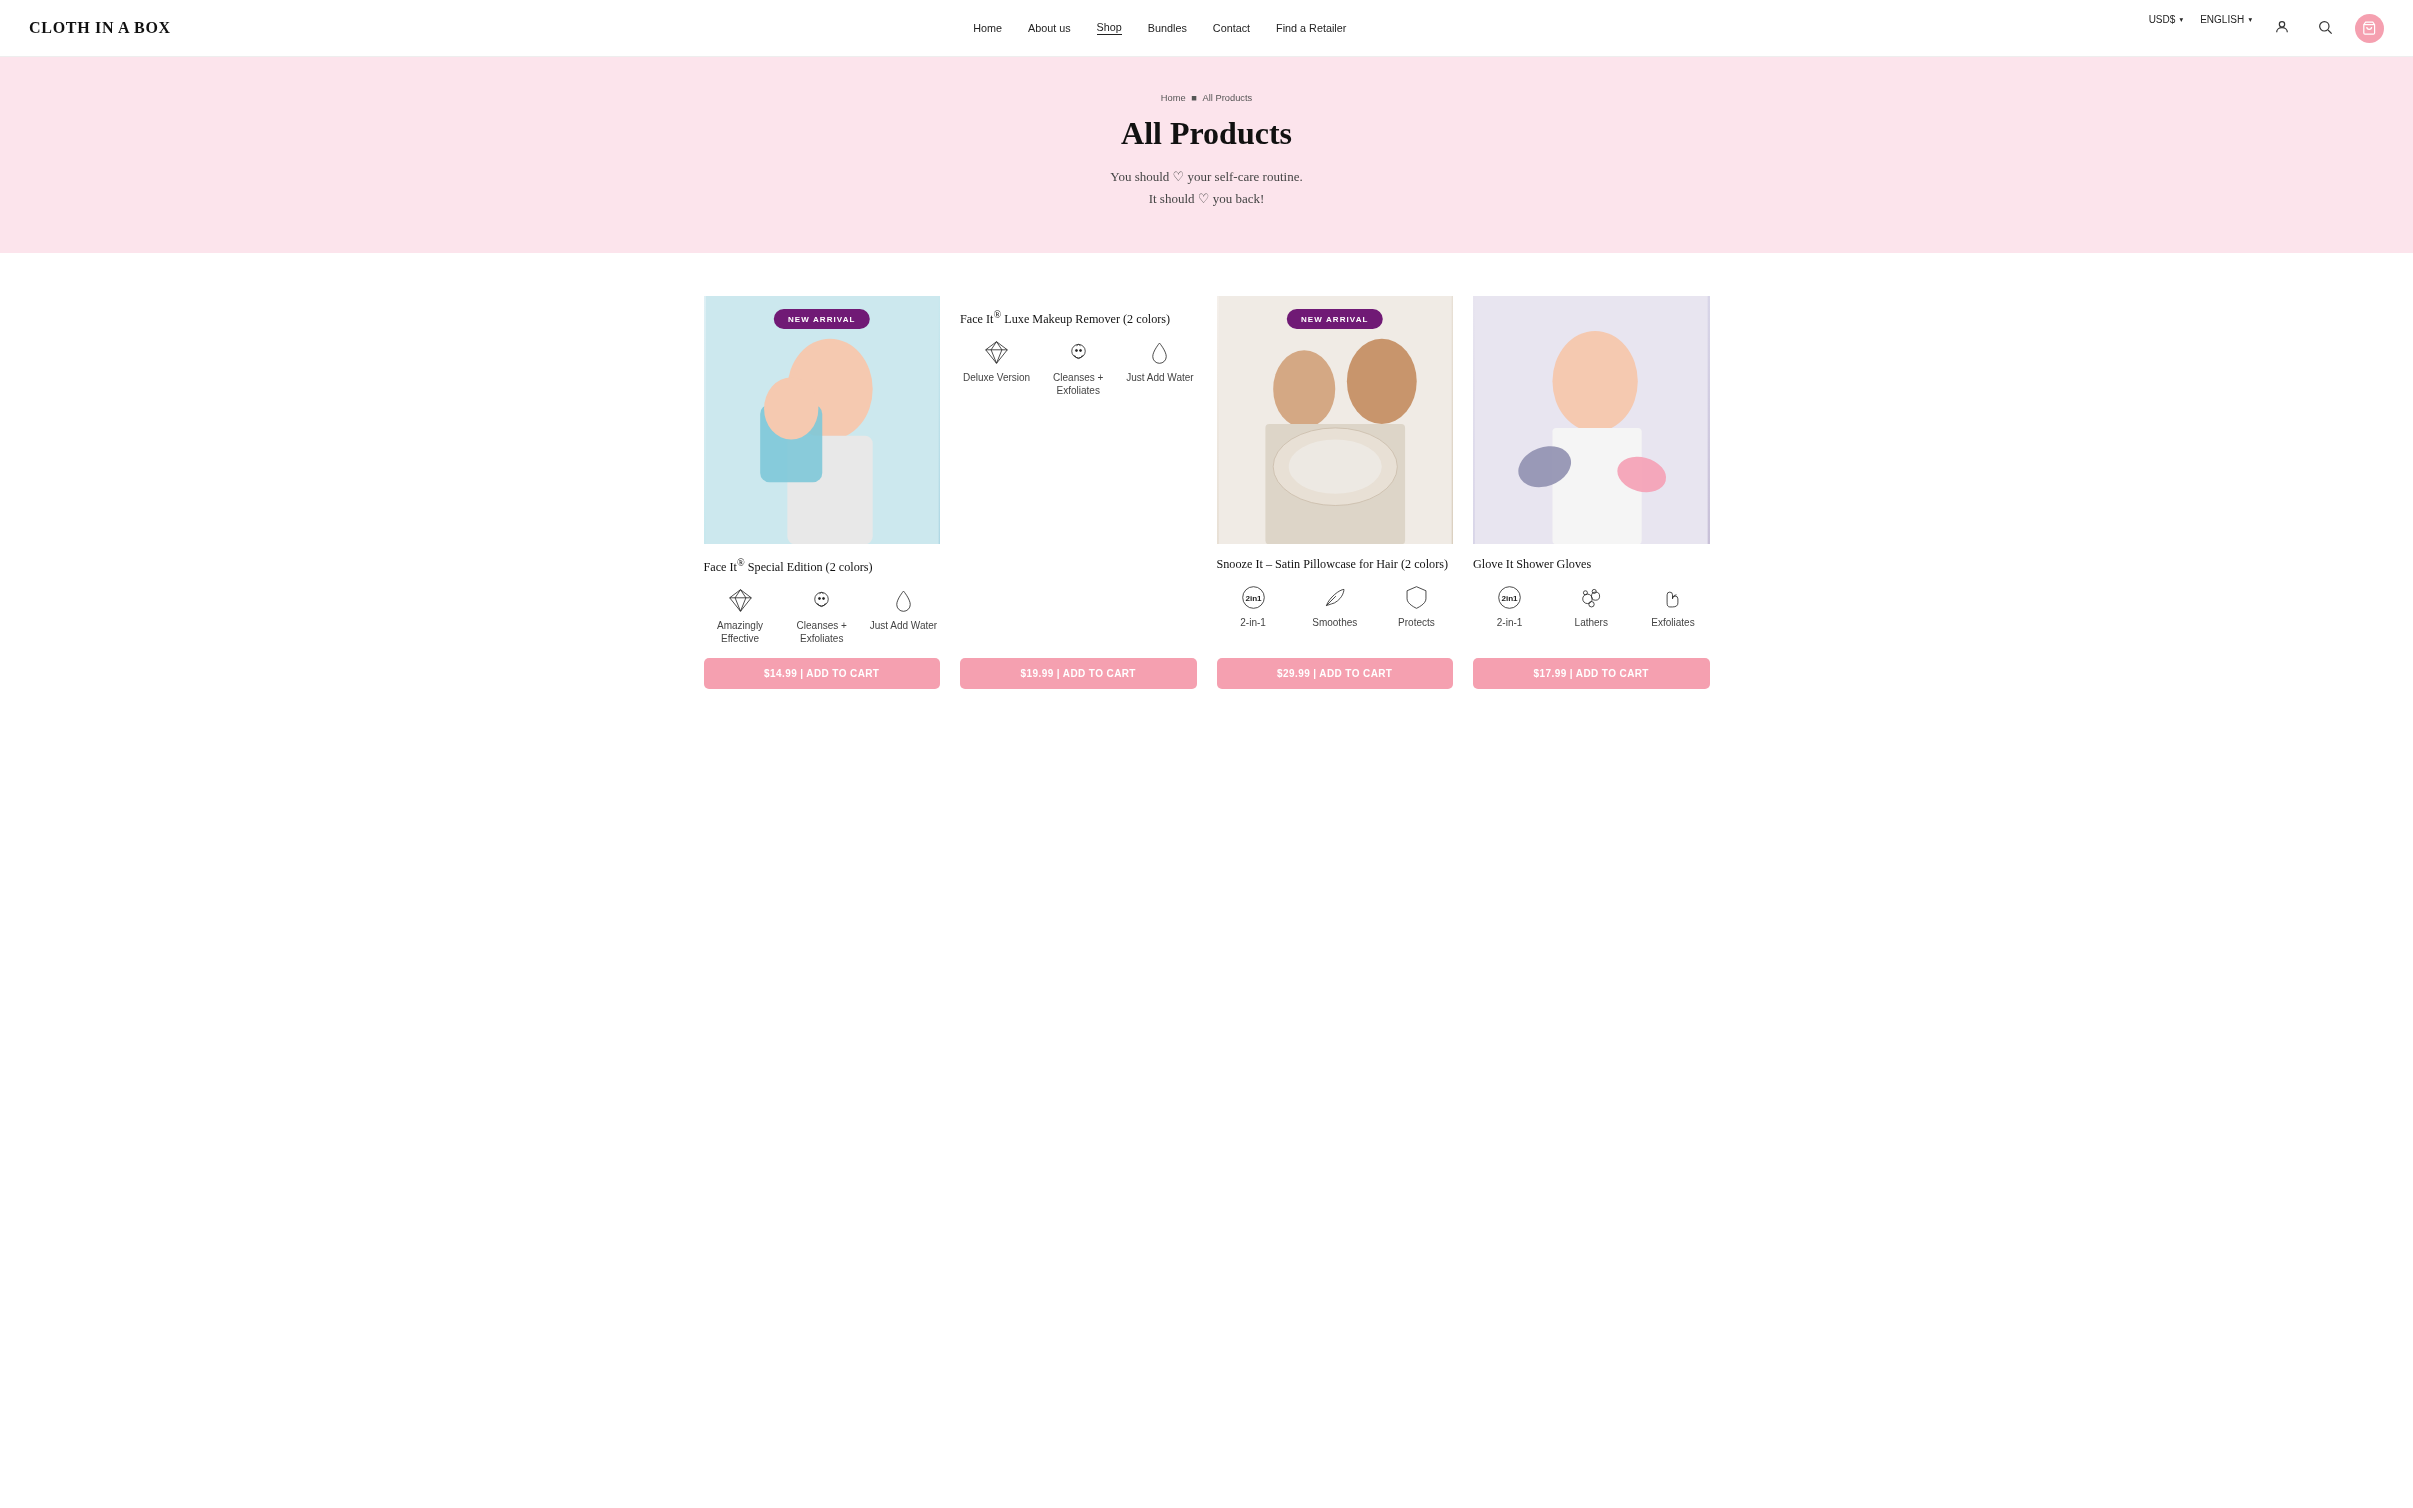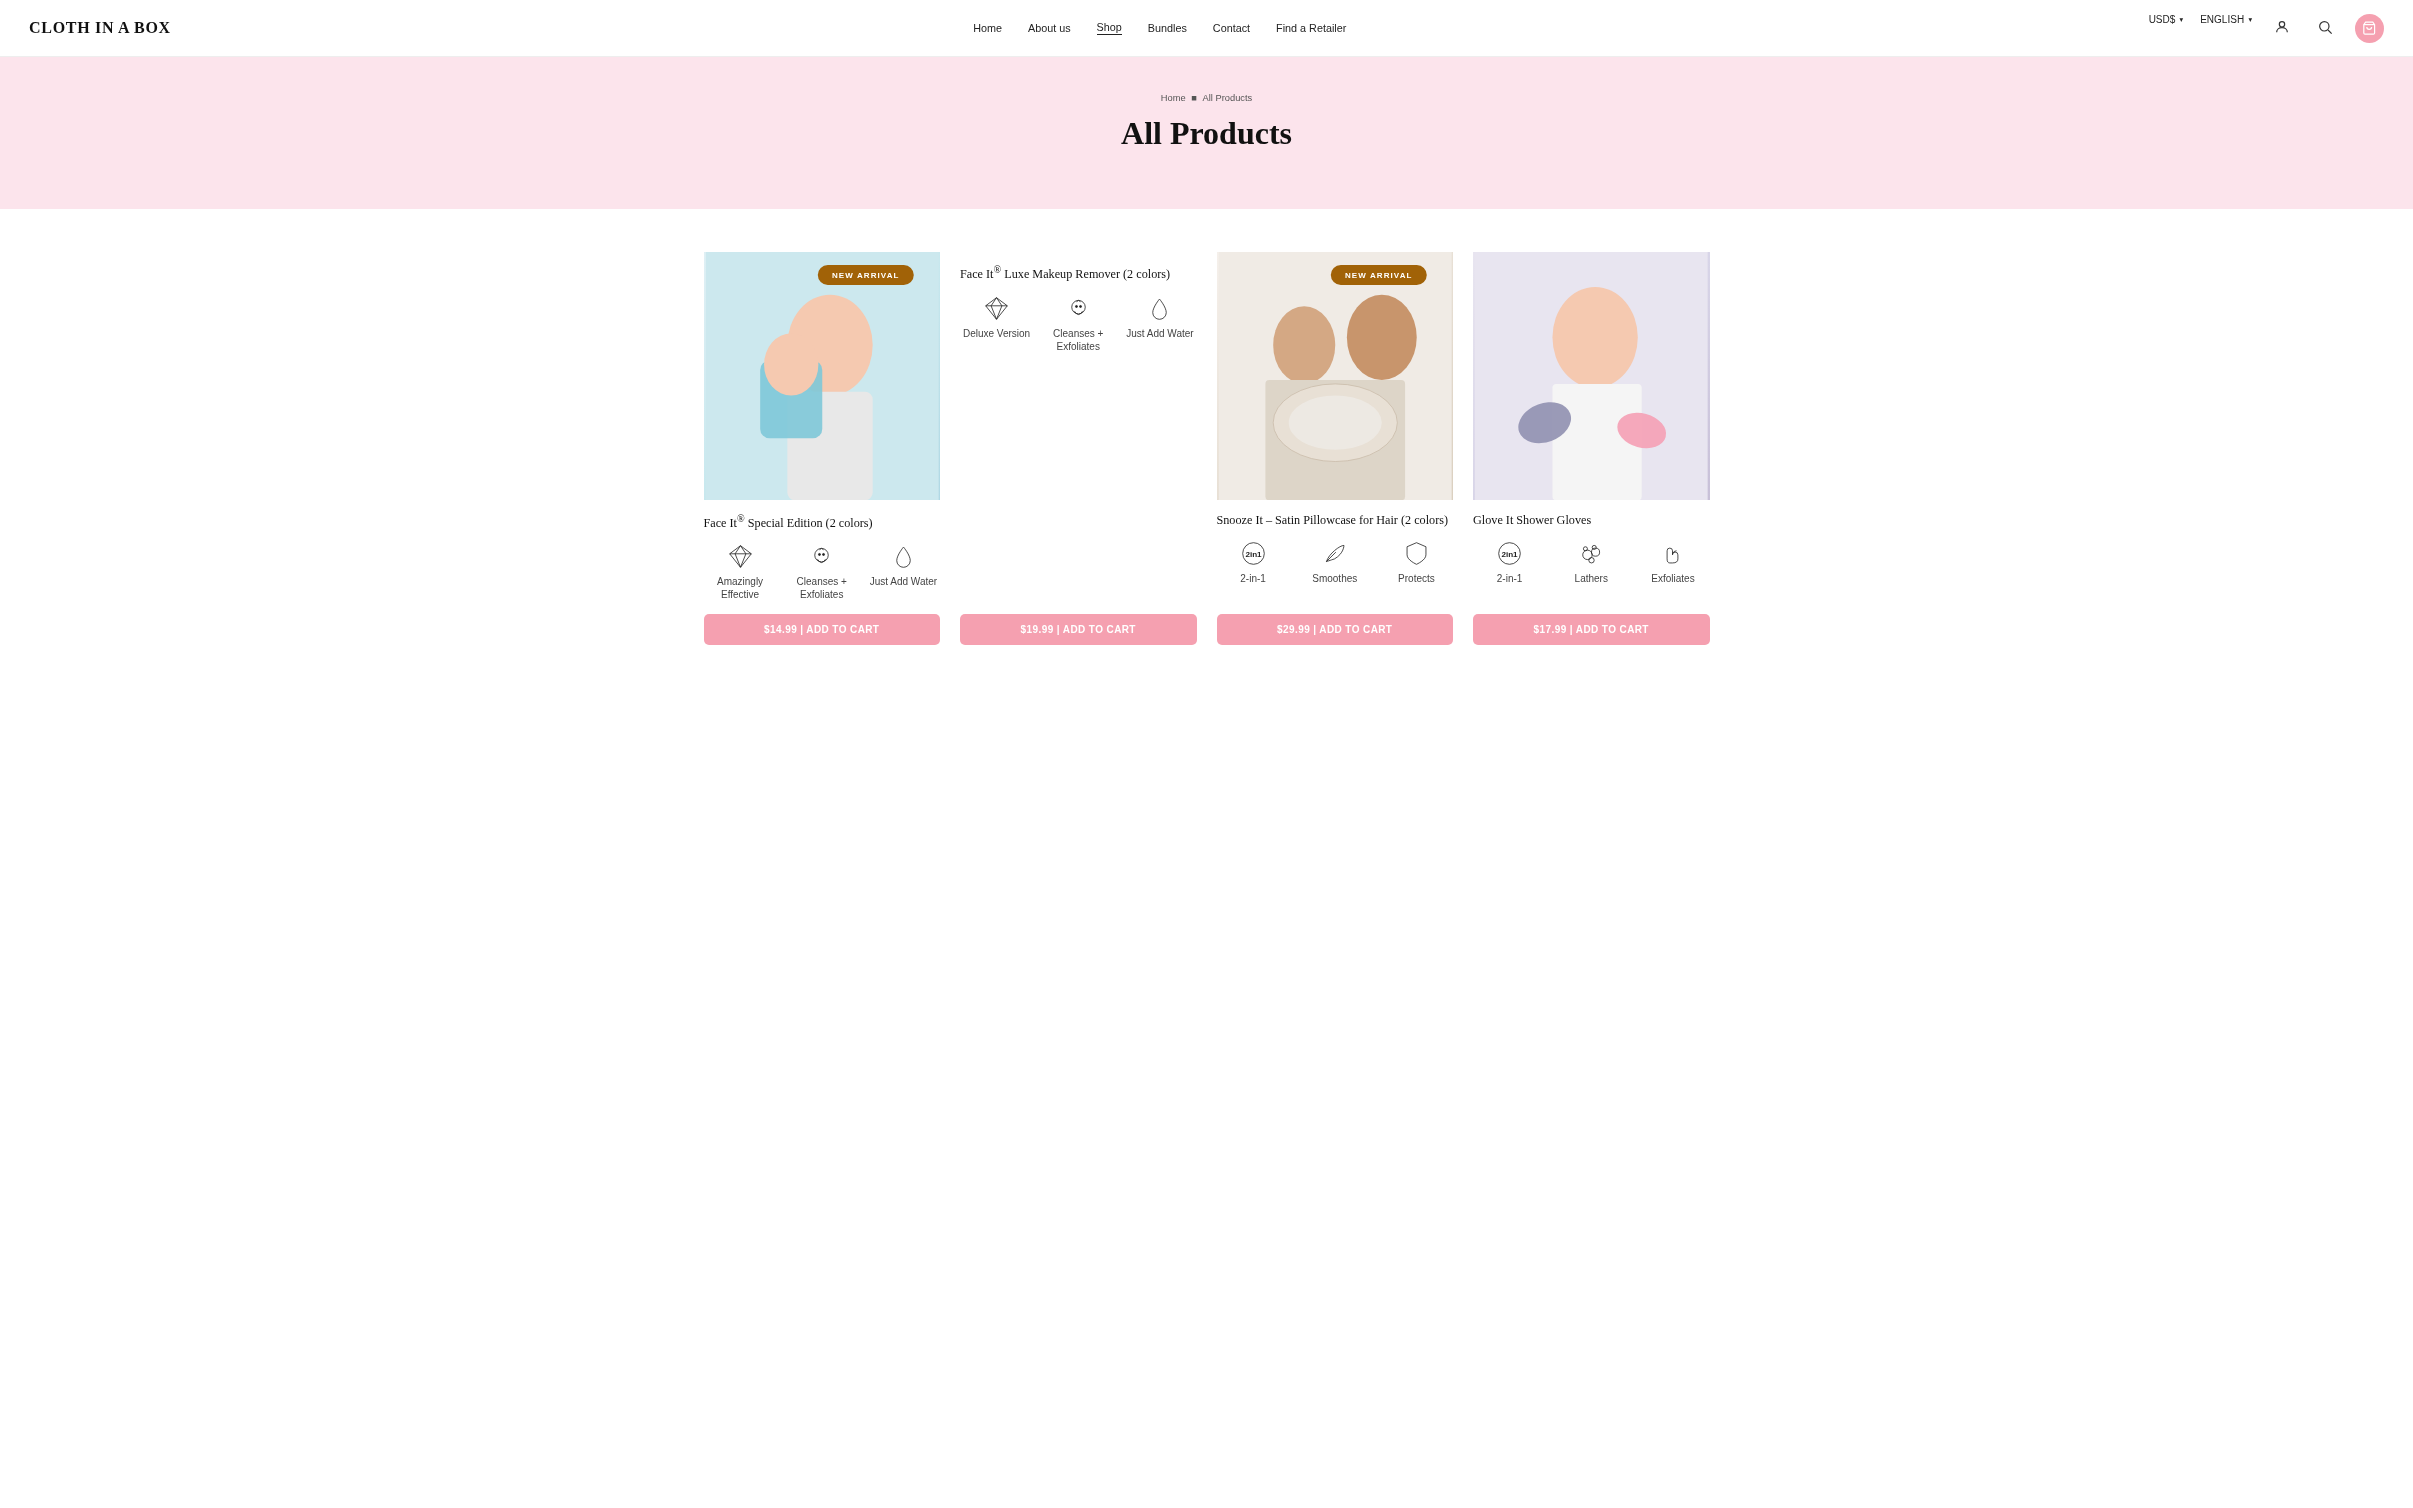--- a/index.html
+++ b/index.html
@@ -136,31 +136,30 @@
       position: relative;
       overflow: hidden;
       background: #f5f5f5;
       aspect-ratio: 1 / 1.05;
     }
     .badge {
       position: absolute;
       top: 13px;
       left: 50%;
       transform: translateX(-50%);
-      background: #a16207;
+      background: #701a75;
       color: #fff;
       font-family: sans-serif;
       font-size: 8px;
       font-weight: 700;
       letter-spacing: 1.1px;
       padding: 5.7px 14.4px;
       border-radius: 36px;
       white-space: nowrap;
       text-transform: uppercase;
-      margin-left: 44px;
     }
     .product-info {
       padding: 11.5px 0 0;
       flex: 1;
       display: flex;
       flex-direction: column;
     }
     .product-name {
       font-family: 'Georgia', serif;
       font-size: 12.2px;
@@ -291,20 +290,24 @@
   </div>
 </header>
 
 <section class="hero-banner">
   <div class="breadcrumb">
     <a href="#">Home</a>
     <span>■</span>
     <span>All Products</span>
   </div>
   <h1 class="hero-title">All Products</h1>
+  <p class="hero-subtitle">
+    <span>You should ♡ your self-care routine.</span><br>
+    <span>It should ♡ you back!</span>
+  </p>
 </section>
 
 <section class="products-section">
   <div class="products-grid">
 
     <div class="product-card">
       <div class="product-image-wrap">
         <div class="face-it-special product-img-container">
           <svg viewBox="0 0 300 320" width="100%" height="100%">
 

